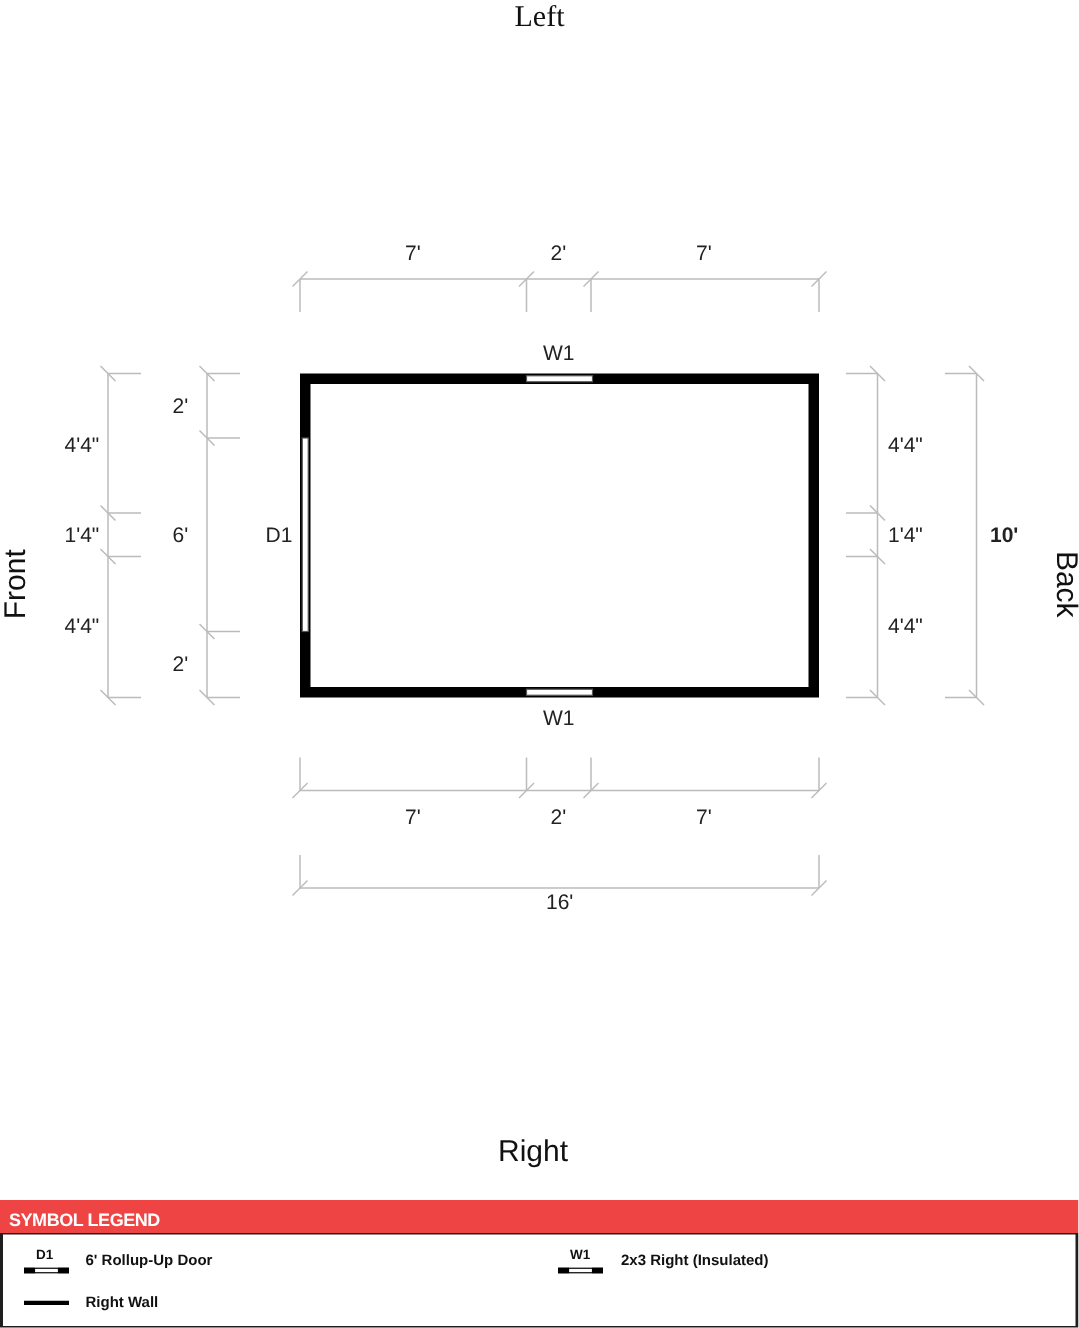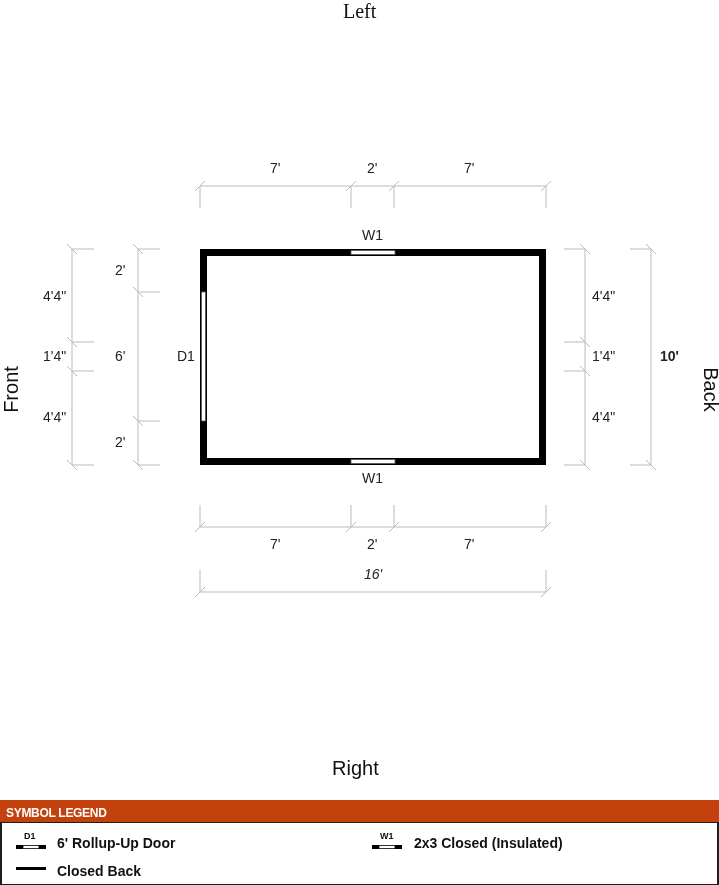--- a/index.html
+++ b/index.html
@@ -1,23 +1,23 @@
 <!DOCTYPE html>
 <html><head>
 <meta charset="utf-8">
 <style>
   html,body{margin:0;padding:0;background:#fff;}
   body{width:719px;height:885px;position:relative;overflow:hidden;font-family:"Liberation Sans",sans-serif;color:#222;}
   .side-label{position:absolute;font-size:20px;color:#111;}
   .dim{position:absolute;font-size:14px;color:#222;white-space:nowrap;}
   svg.plan{position:absolute;left:0;top:0;}
   .legend{position:absolute;left:0;top:800px;width:719px;height:85px;}
-  .legend-header{background:#c2410c;color:#fff;font-weight:bold;font-size:12px;height:22px;line-height:26px;padding-left:6px;letter-spacing:-0.3px;}
+  .legend-header{background:#ef4444;color:#fff;font-weight:bold;font-size:12px;height:22px;line-height:26px;padding-left:6px;letter-spacing:-0.3px;}
   .legend-body{position:absolute;left:0;top:22px;width:715px;height:61px;border:2px solid #1e1e1e;border-top:1px solid #1e1e1e;}
-  .legend-item{position:absolute;font-size:14px;font-weight:bold;color:#111;}
+  .legend-item{position:absolute;font-size:10px;font-weight:bold;color:#111;}
   .legend-code{position:absolute;font-size:9px;font-weight:bold;color:#111;}
 </style>
 </head>
 <body>
 
 <div class="side-label" style="left:343px;top:0px;font-family:Liberation Serif, serif;">Left</div>
 <div class="side-label" style="left:332px;top:757px;">Right</div>
 <div class="side-label" style="left:-12px;top:378px;transform:rotate(-90deg);">Front</div>
 <div class="side-label" style="left:688px;top:378px;transform:rotate(90deg);">Back</div>
 
@@ -98,21 +98,21 @@
 <div class="dim" style="left:270px;top:160px;">7'</div>
 <div class="dim" style="left:367px;top:160px;">2'</div>
 <div class="dim" style="left:464px;top:160px;">7'</div>
 <div class="dim" style="left:362px;top:227px;">W1</div>
 <div class="dim" style="left:362px;top:470px;">W1</div>
 <div class="dim" style="left:177px;top:348px;">D1</div>
 
 <div class="dim" style="left:270px;top:536px;">7'</div>
 <div class="dim" style="left:367px;top:536px;">2'</div>
 <div class="dim" style="left:464px;top:536px;">7'</div>
-<div class="dim" style="left:364px;top:566px;font-style:italic;">16'</div>
+<div class="dim" style="left:364px;top:593px;">16'</div>
 
 <div class="dim" style="left:43px;top:288px;">4'4"</div>
 <div class="dim" style="left:43px;top:348px;">1'4"</div>
 <div class="dim" style="left:43px;top:409px;">4'4"</div>
 <div class="dim" style="left:115px;top:262px;">2'</div>
 <div class="dim" style="left:115px;top:348px;">6'</div>
 <div class="dim" style="left:115px;top:434px;">2'</div>
 
 <div class="dim" style="left:592px;top:288px;">4'4"</div>
 <div class="dim" style="left:592px;top:348px;">1'4"</div>
@@ -125,22 +125,22 @@
     <div class="legend-code" style="left:22px;top:8px;">D1</div>
     <svg style="position:absolute;left:14px;top:21px;" width="30" height="6">
         <rect x="0" y="1" width="7" height="4" fill="#000"></rect>
         <rect x="7" y="1.5" width="16" height="3" fill="#fff" stroke="#000" stroke-width="0.8"></rect>
         <rect x="23" y="1" width="7" height="4" fill="#000"></rect>
       </svg>
     <div class="legend-item" style="left:55px;top:12px;">6' Rollup-Up Door</div>
     <svg style="position:absolute;left:14px;top:44px;" width="30" height="4">
         <rect x="0" y="0" width="30" height="3" fill="#000"></rect>
       </svg>
-    <div class="legend-item" style="left:55px;top:40px;">Closed Back</div>
+    <div class="legend-item" style="left:55px;top:40px;">Right Wall</div>
     <div class="legend-code" style="left:378px;top:8px;">W1</div>
     <svg style="position:absolute;left:370px;top:21px;" width="30" height="6">
         <rect x="0" y="1" width="7" height="4" fill="#000"></rect>
         <rect x="7" y="1.5" width="16" height="3" fill="#fff" stroke="#000" stroke-width="0.8"></rect>
         <rect x="23" y="1" width="7" height="4" fill="#000"></rect>
       </svg>
-    <div class="legend-item" style="left:412px;top:12px;">2x3 Closed (Insulated)</div>
+    <div class="legend-item" style="left:412px;top:12px;">2x3 Right (Insulated)</div>
   </div>
 </div>
 
 </body></html>

